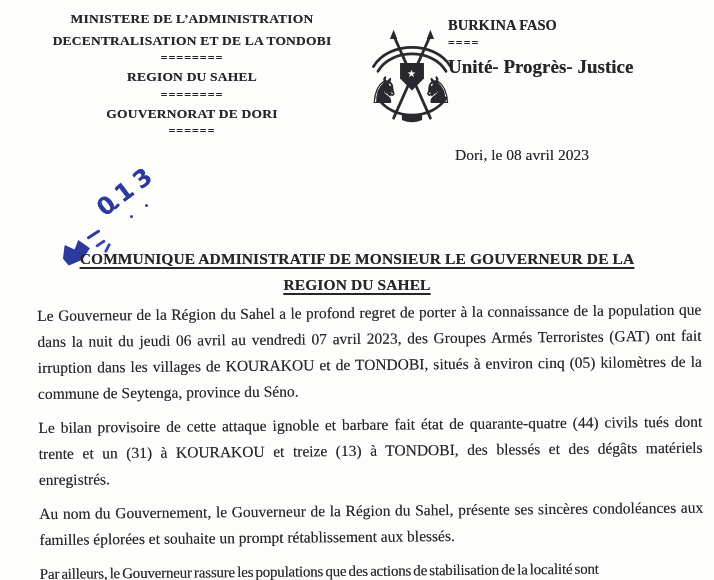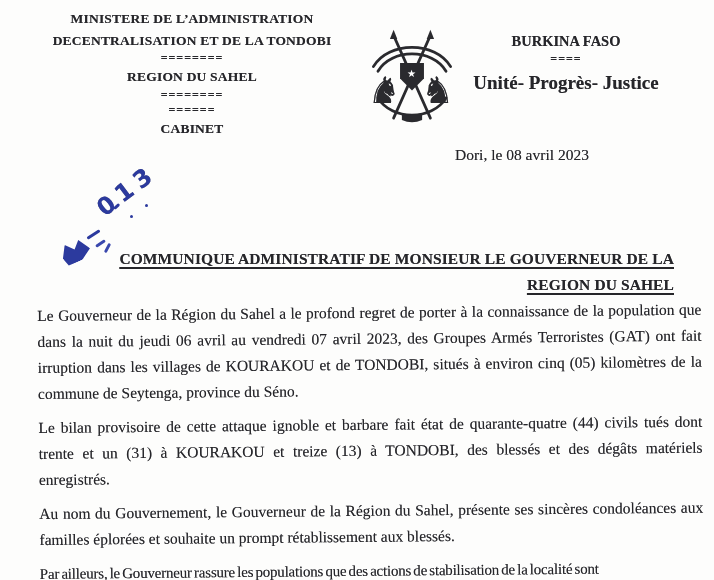--- a/index.html
+++ b/index.html
@@ -16,21 +16,21 @@
     position:absolute;left:32px;top:8px;width:320px;
     text-align:center;font-weight:bold;font-size:13.5px;line-height:21.5px;
     letter-spacing:.2px;
   }
   .sep{line-height:15px;font-size:12px;letter-spacing:1px;font-weight:bold;}
   
   .emblem{position:absolute;left:366px;top:26px;width:92px;height:107px;}
   
   .hdr-right{
     position:absolute;left:448px;top:14px;width:236px;
-    text-align:center;font-weight:bold;font-size:14.5px;line-height:22px;margin-top:16px;
+    font-weight:bold;font-size:14.5px;line-height:22px;
   }
   .motto{margin-top:5px;font-size:19px;}
   .dateline{position:absolute;left:455px;top:146px;font-weight:normal;font-size:15.5px;}
   
   .reference{position:absolute;left:58px;top:204px;font-size:15.5px;color:#232333;}
   .ref-gap{display:inline-block;width:38px;}
   
   .stamp-number{
     position:absolute;left:108px;top:194px;
     font-family:"DejaVu Sans",sans-serif;font-weight:bold;font-size:24px;
@@ -45,21 +45,21 @@
   .m-tick3{left:106px;top:243px;width:3px;height:10px;transform:rotate(28deg);}
   .m-tick4{left:113px;top:205px;width:7px;height:2.5px;transform:rotate(-42deg);}
   .m-blob{
     left:61px;top:241px;width:29px;height:21px;border-radius:0;
     transform:rotate(-26deg);
     clip-path:polygon(0 55%,26% 0,50% 40%,76% 6%,100% 66%,58% 100%,8% 96%);
   }
   
   .title{
     position:absolute;left:40px;top:246px;width:634px;
-    text-align:right;font-weight:bold;font-size:15.5px;line-height:26px;
+    text-align:center;font-weight:bold;font-size:15.5px;line-height:26px;
     letter-spacing:.1px;
   }
   .title div{text-decoration:underline;text-underline-offset:3px;text-decoration-thickness:1.5px;}
   
   .body{
     position:absolute;left:40px;top:303px;width:664px;
     font-size:15.5px;line-height:26px;text-align:justify;
     transform:rotate(-0.55deg);transform-origin:0 100%;
   }
   .body p{margin:0 0 8px 0;}
@@ -71,22 +71,22 @@
 <body>
 
 <div class="page">
 
   <div class="hdr-left">
     <div>MINISTERE DE L’ADMINISTRATION</div>
     <div>DECENTRALISATION ET DE LA TONDOBI</div>
     <div class="sep">========</div>
     <div>REGION DU SAHEL</div>
     <div class="sep">========</div>
+    <div>GOUVERNORAT DE DORI</div>
     <div class="sep">======</div>
-    <div>CABINET</div>
   </div>
 
   <div class="emblem">
     <svg viewBox="0 0 100 112" width="92" height="107" aria-hidden="true">
       <g stroke="#2a2a2e" stroke-width="3" fill="none" stroke-linecap="round">
         <path d="M8,42 C24,14 76,14 92,42"></path>
         <path d="M13,47 C28,22 72,22 87,47"></path>
         <path d="M13,76 C28,101 72,101 87,76"></path>
         <path d="M30,8 L70,98"></path>
         <path d="M70,8 L30,98"></path>

